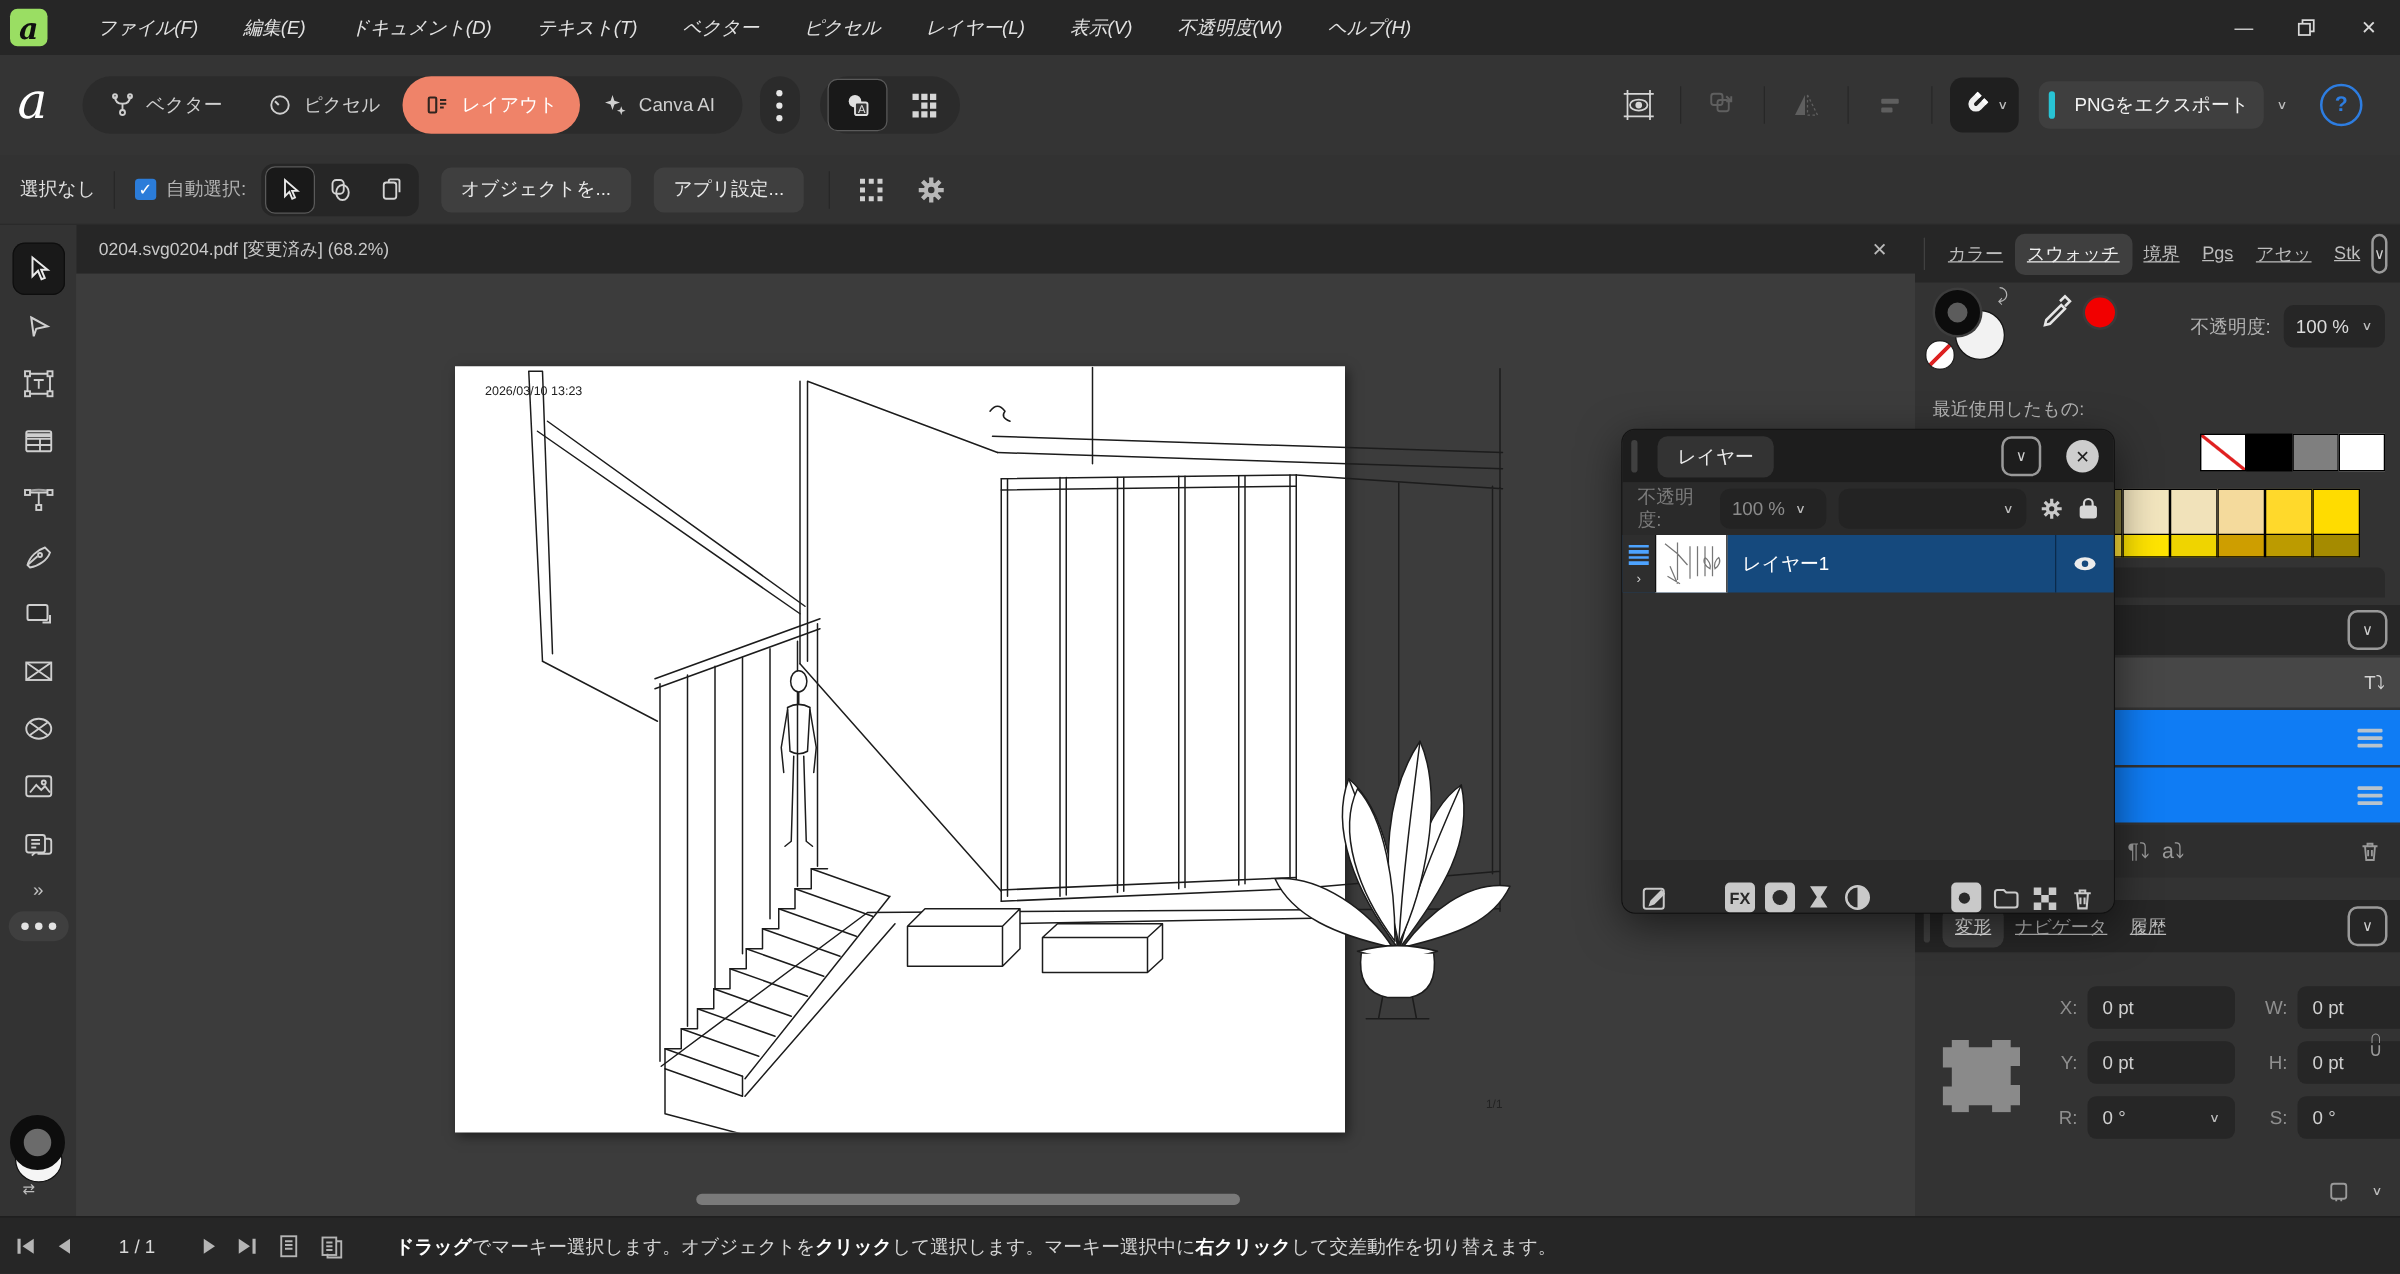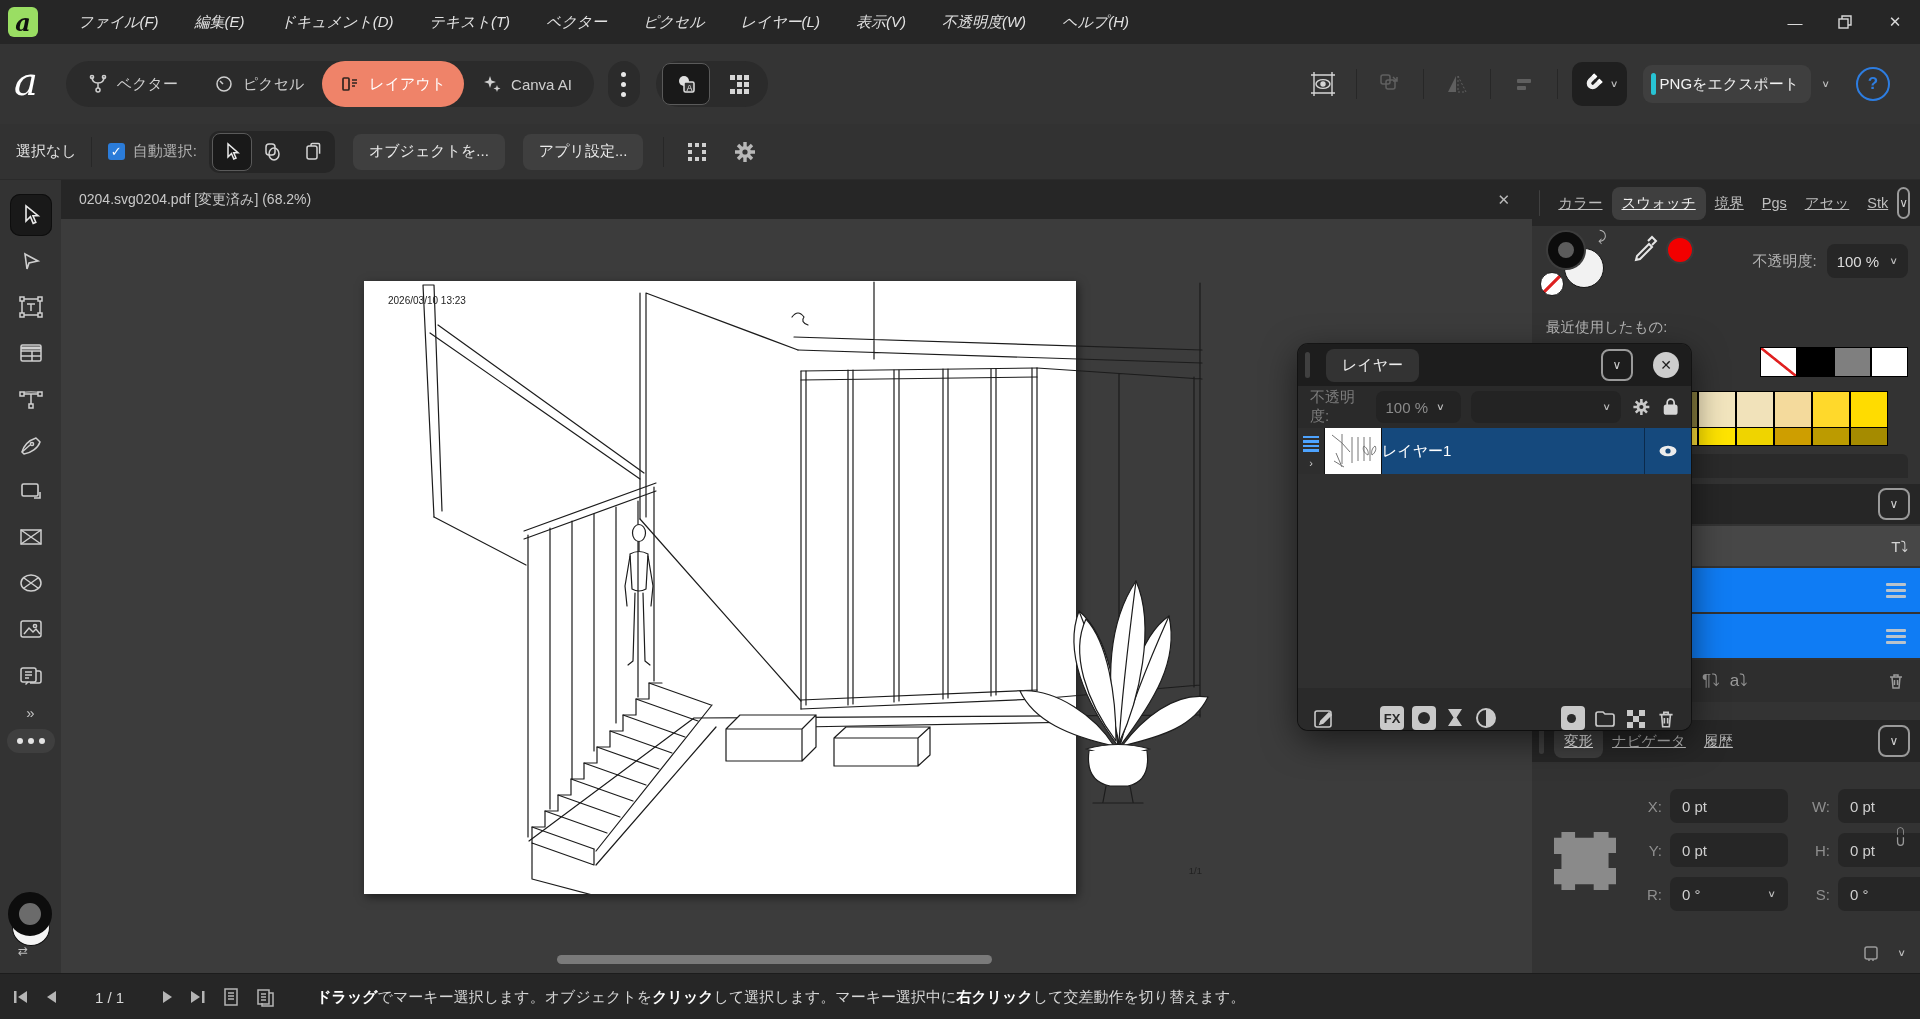--- a/index.html
+++ b/index.html
@@ -22,21 +22,21 @@
   .pill-group{display:flex;align-items:center;background:#2b2b2b;border-radius:24px;height:46px;margin-left:28px;padding:0 4px;}
   .persona{display:flex;align-items:center;gap:9px;height:38px;padding:0 18px;border-radius:20px;color:#cfcfcf;font-size:15px;}
   .persona.active{background:#ef8369;color:#ffffff;height:46px;border-radius:24px;}
   .persona.active svg{stroke:#30241f;}
   .more-dots{background:#2b2b2b;border-radius:16px;width:32px;height:46px;margin-left:14px;display:flex;flex-direction:column;
              align-items:center;justify-content:center;gap:5px;}
   .more-dots i{width:5px;height:5px;border-radius:50%;background:#e8e8e8;}
   .tb-sep{width:1px;height:30px;background:#272727;margin:0 14px;}
   .ghost{opacity:.28;}
   .tool-dark-pill{background:#1f1f1f;border-radius:10px;height:44px;display:flex;align-items:center;padding:0 8px;gap:6px;}
-  .export-btn{background:#3f3f3f;border-radius:9px;height:38px;display:flex;align-items:center;padding:0 12px 0 8px;gap:4px;color:#f2f2f2;}
+  .export-btn{background:#3f3f3f;border-radius:9px;height:38px;display:flex;align-items:center;padding:0 12px 0 8px;gap:16px;color:#f2f2f2;}
   .export-bar{width:5px;height:22px;border-radius:3px;background:#28c3d4;}
   .help-circle{width:30px;height:30px;border-radius:50%;border:2.5px solid #2d7de1;color:#2d7de1;
                display:flex;align-items:center;justify-content:center;font-weight:bold;font-size:17px;}
   .chev{color:#bdbdbd;font-size:12px;transform:scaleY(.8);}
   
   .contextbar{position:absolute;left:0;top:124px;width:1920px;height:55px;background:#323232;display:flex;align-items:center;border-bottom:1px solid #2a2a2a;}
   .ctx-label{color:#e0e0e0;margin-left:16px;}
   .checkbox{width:17px;height:17px;border-radius:3px;background:#2b7cd9;color:#fff;font-size:13px;display:flex;align-items:center;justify-content:center;margin:0 8px 0 2px;}
   .tool-seg{background:#262626;border-radius:10px;height:42px;display:flex;align-items:center;padding:0 3px;margin-left:12px;gap:2px;}
   .seg-btn{width:38px;height:36px;border-radius:8px;display:flex;align-items:center;justify-content:center;color:#d4d4d4;}
@@ -52,21 +52,21 @@
   .ltool.active{background:#191919;border:1px solid #1212112;box-shadow:inset 0 0 0 1px #0e0e0e;}
   .chev-more{color:#c2c2c2;font-size:15px;margin-top:8px;}
   .dots-pill{width:48px;height:24px;border-radius:12px;background:#3f3f3f;display:flex;align-items:center;justify-content:center;gap:5px;margin-top:8px;}
   .dots-pill i{width:6px;height:6px;border-radius:50%;background:#e3e3e3;}
   .donut-wrap{position:absolute;left:6px;top:712px;width:50px;height:64px;}
   .donut{position:absolute;left:2px;top:0;width:22px;height:22px;border:11px solid #0d0d0d;border-radius:50%;background:#6b6b6b;}
   .donut-fill{position:absolute;left:6px;top:18px;width:36px;height:34px;border-radius:50%;background:#f5f5f5;border:1px solid #111;}
   .swap-glyph{position:absolute;left:12px;top:52px;color:#bdbdbd;font-size:12px;}
   
   .canvas{position:absolute;left:61px;top:219px;width:1471px;height:754px;background:#3c3c3c;}
-  .page{position:absolute;left:303px;top:62px;width:712px;height:613px;background:#ffffff;box-shadow:2px 3px 9px rgba(0,0,0,.5);}
+  .page{position:absolute;left:303px;top:74px;width:712px;height:613px;background:#ffffff;box-shadow:2px 3px 9px rgba(0,0,0,.5);}
   .hscroll{position:absolute;left:496px;top:736px;width:435px;height:9px;border-radius:5px;background:#7a7a7a;}
   
   .rightpanel{position:absolute;left:1532px;top:180px;width:388px;height:793px;background:#333333;}
   .rp-tabs{height:46px;background:#262626;display:flex;align-items:center;}
   .drag-pill{width:5px;height:26px;border-radius:3px;background:#404040;margin:0 10px 0 7px;}
   .rp-tab{padding:0 9px;color:#bdbdbd;font-size:14.5px;white-space:nowrap;text-decoration:underline;}
   .rp-tab.active{background:#3f3f3f;border-radius:8px;padding:7px 10px;color:#f0f0f0;}
   .chev-sq{width:28px;height:28px;border:2px solid #9a9a9a;border-radius:8px;color:#cfcfcf;display:flex;align-items:center;justify-content:center;font-size:12px;margin-left:auto;margin-right:10px;}
   .color-ctl{position:relative;height:78px;}
   .ring{position:absolute;left:16px;top:6px;width:16px;height:16px;border:10px solid #0c0c0c;border-radius:50%;background:#5c5c5c;box-shadow:0 0 0 2px #3d3d3d;}
@@ -115,21 +115,21 @@
   .ly-close{width:26px;height:26px;border-radius:50%;background:#cdcdcd;color:#1d1d1d;display:flex;align-items:center;justify-content:center;font-size:14px;font-weight:bold;margin:0 12px 0 10px;}
   .ly-ctl{height:42px;background:#2a2a2a;display:flex;align-items:center;gap:10px;padding:0 12px;}
   .dim{color:#7c7c7c;}
   .ly-field{background:#232323;border-radius:8px;height:32px;display:flex;align-items:center;padding:0 10px;color:#8b8b8b;gap:8px;}
   .ly-list{flex:1;background:#303030;}
   .ly-row{height:46px;background:#15497d;display:flex;align-items:stretch;}
   .gutter{width:26px;display:flex;flex-direction:column;align-items:center;justify-content:center;background:#2e2e2e;}
   .gutter .bars i{display:block;width:16px;height:2.5px;background:#4da3ff;margin:2px 0;}
   .gutter .exp{color:#cfcfcf;font-size:11px;margin-top:3px;}
   .thumb{width:56px;background:#ffffff;border-left:1px solid #101010;border-right:1px solid #101010;display:flex;align-items:center;justify-content:center;}
-  .ly-name{flex:1;display:flex;align-items:center;color:#ffffff;font-size:15px;}
+  .ly-name{flex:1;display:flex;align-items:center;padding-left:12px;color:#ffffff;font-size:15px;}
   .eye-cell{width:46px;border-left:1px solid #0b2a4b;display:flex;align-items:center;justify-content:center;}
   .ly-foot{height:42px;background:#2a2a2a;display:flex;align-items:flex-end;padding:0 14px;gap:8px;}
   .ic-solid{width:24px;height:24px;border-radius:4px;background:#c9c9c9;display:flex;align-items:center;justify-content:center;color:#282828;font-weight:bold;font-size:13px;}
   
   .statusbar{position:absolute;left:0;top:973px;width:1920px;height:46px;background:#262626;border-top:1px solid #1c1c1c;display:flex;align-items:center;color:#b5b5b5;}
   .pg-ind{color:#d8d8d8;margin:0 30px;}
   .hint{margin-left:32px;color:#d6d6d6;font-size:15px;}
   .hint .b{font-weight:bold;color:#ffffff;}
   .sb-ic{margin:0 7px;display:flex;}
 </style>

